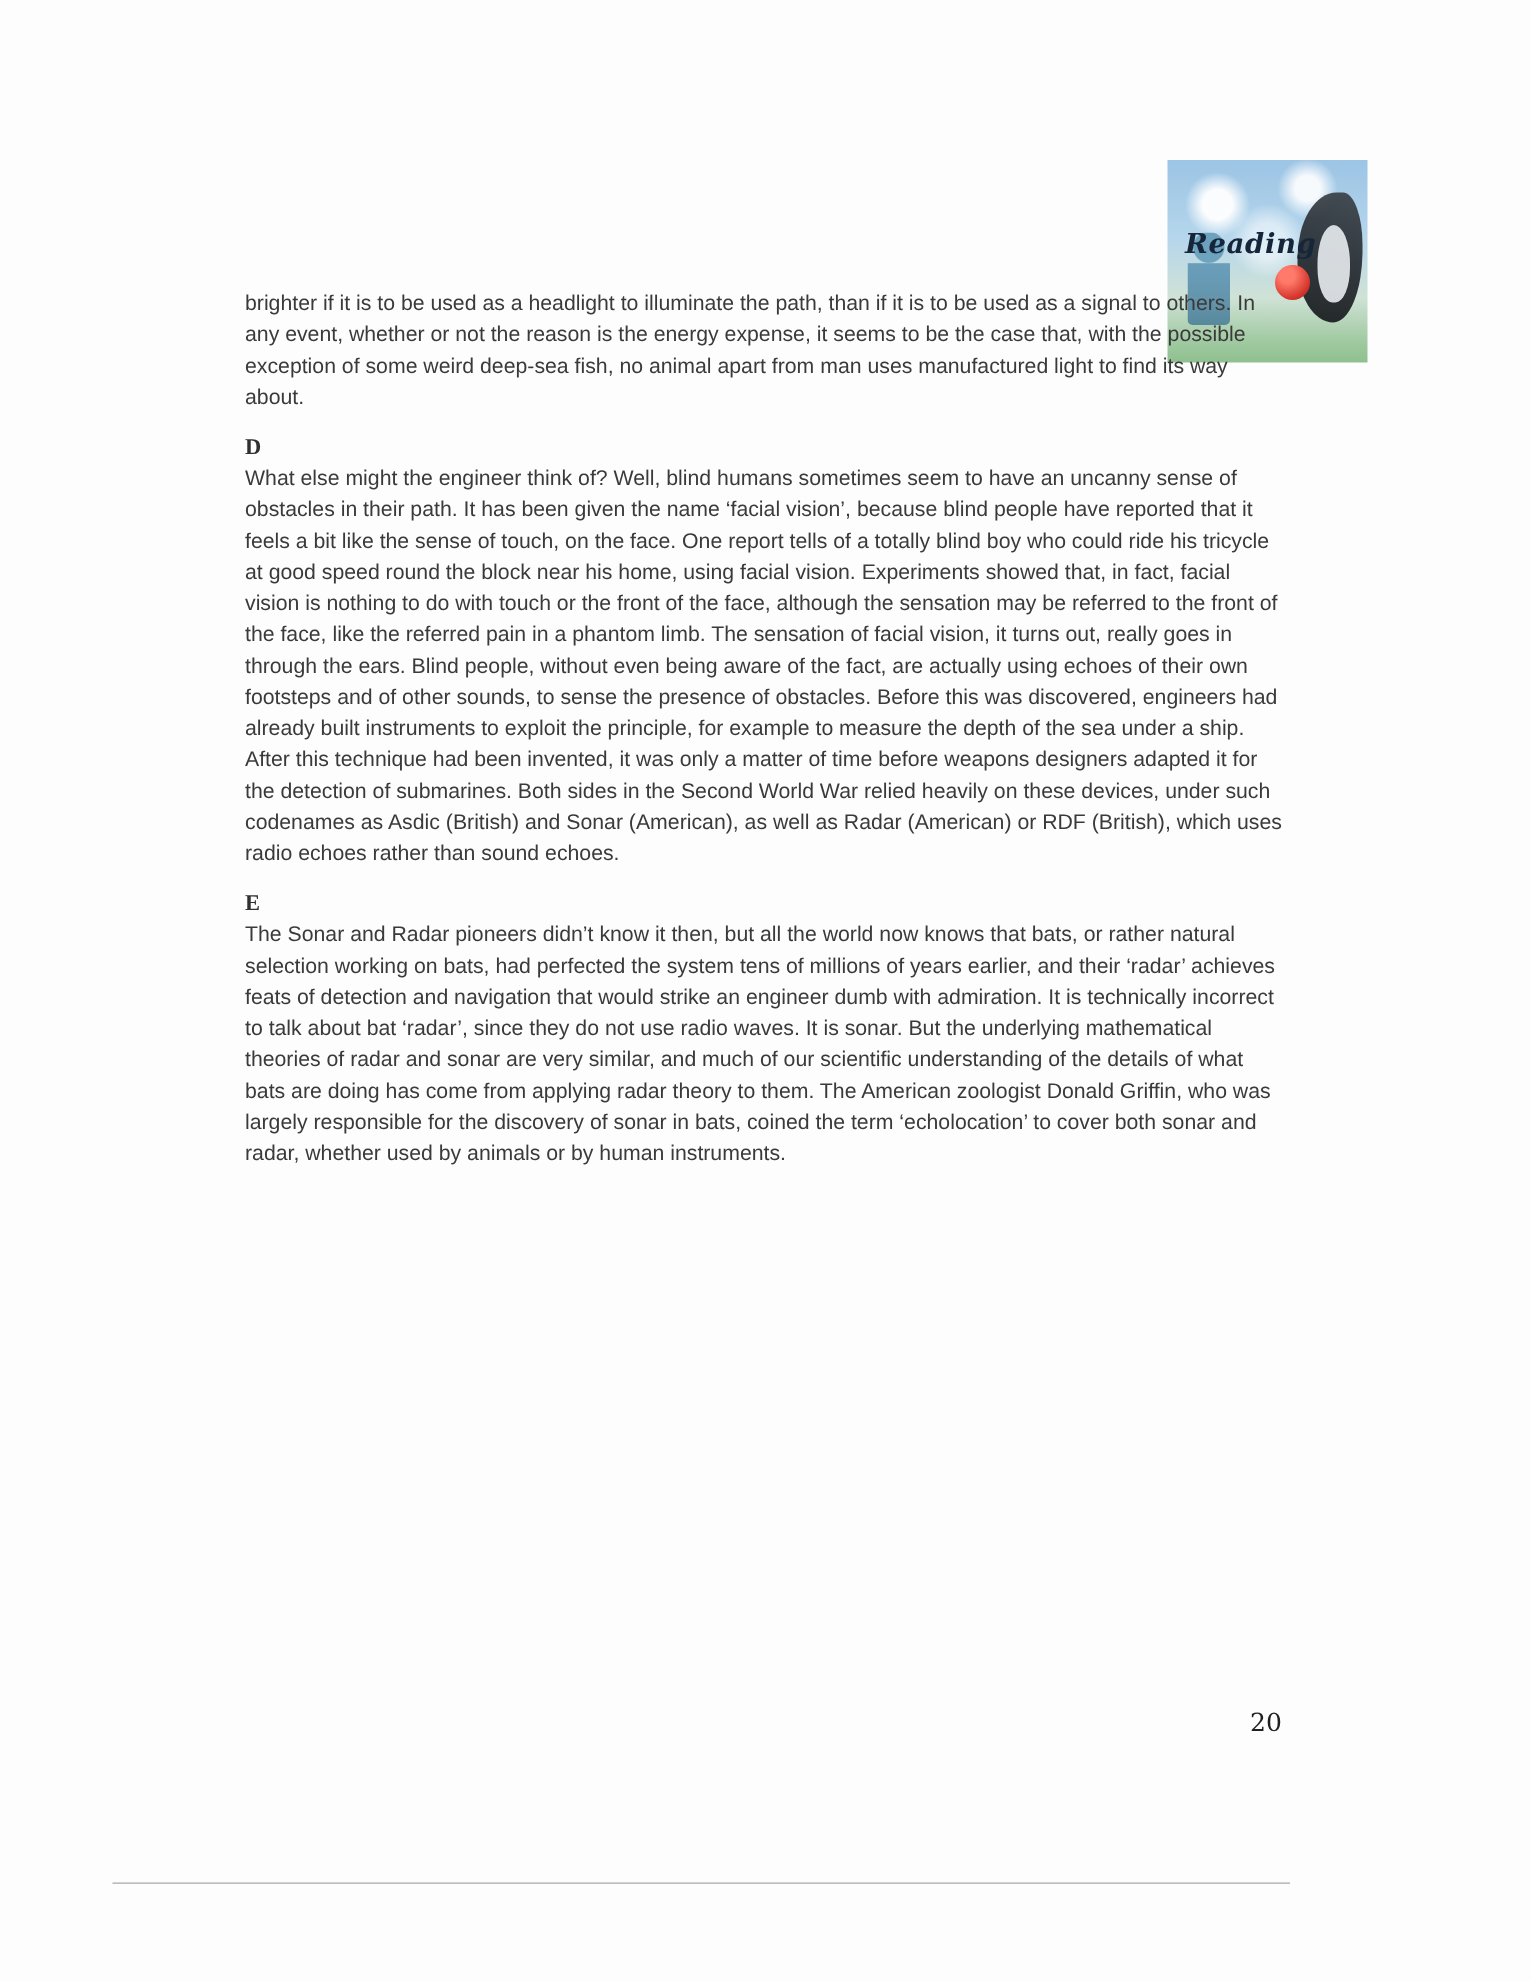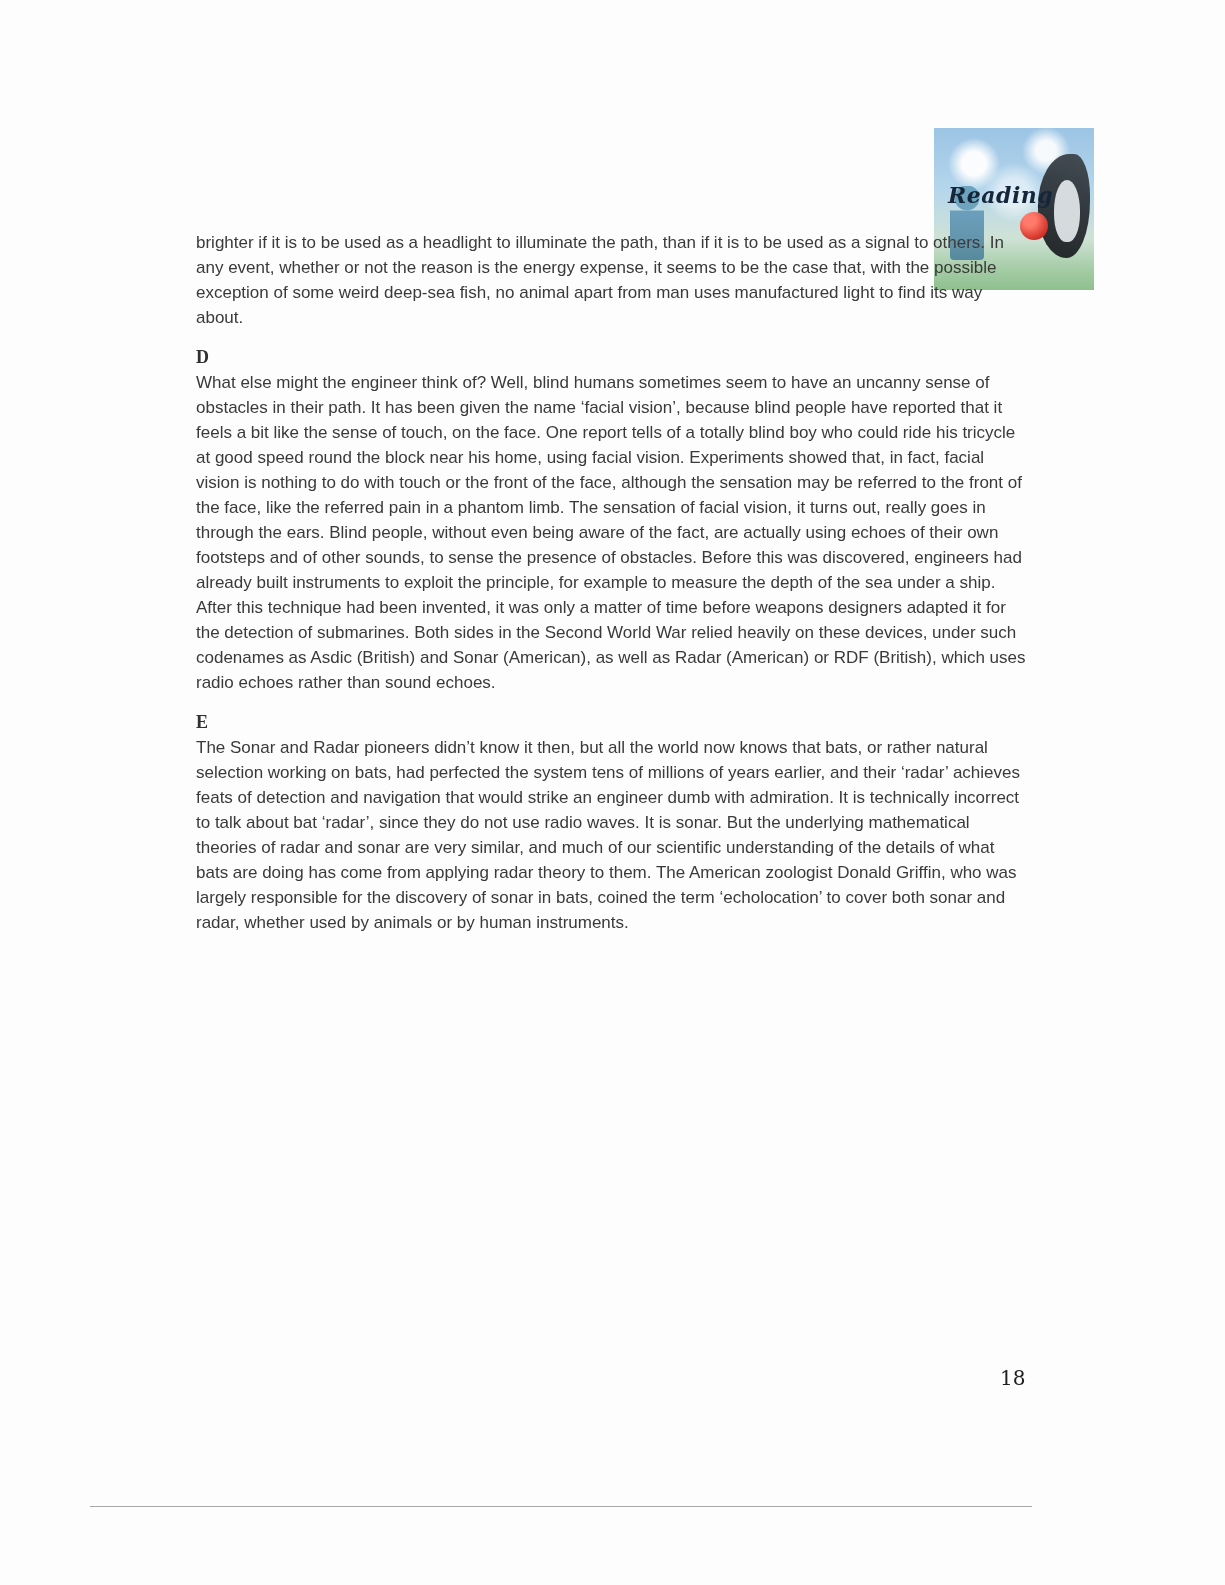--- a/index.html
+++ b/index.html
@@ -160,17 +160,17 @@
       <p>What else might the engineer think of? Well, blind humans sometimes seem to have an uncanny sense of obstacles in their path. It has been given the name ‘facial vision’, because blind people have reported that it feels a bit like the sense of touch, on the face. One report tells of a totally blind boy who could ride his tricycle at good speed round the block near his home, using facial vision. Experiments showed that, in fact, facial vision is nothing to do with touch or the front of the face, although the sensation may be referred to the front of the face, like the referred pain in a phantom limb. The sensation of facial vision, it turns out, really goes in through the ears. Blind people, without even being aware of the fact, are actually using echoes of their own footsteps and of other sounds, to sense the presence of obstacles. Before this was discovered, engineers had already built instruments to exploit the principle, for example to measure the depth of the sea under a ship. After this technique had been invented, it was only a matter of time before weapons designers adapted it for the detection of submarines. Both sides in the Second World War relied heavily on these devices, under such codenames as Asdic (British) and Sonar (American), as well as Radar (American) or RDF (British), which uses radio echoes rather than sound echoes.</p>
     </div>
 
     <div class="para">
       <span class="para-letter">E</span>
       <p>The Sonar and Radar pioneers didn’t know it then, but all the world now knows that bats, or rather natural selection working on bats, had perfected the system tens of millions of years earlier, and their ‘radar’ achieves feats of detection and navigation that would strike an engineer dumb with admiration. It is technically incorrect to talk about bat ‘radar’, since they do not use radio waves. It is sonar. But the underlying mathematical theories of radar and sonar are very similar, and much of our scientific understanding of the details of what bats are doing has come from applying radar theory to them. The American zoologist Donald Griffin, who was largely responsible for the discovery of sonar in bats, coined the term ‘echolocation’ to cover both sonar and radar, whether used by animals or by human instruments.</p>
     </div>
 
   </div>
 
-  <div class="page-number">18</div>
+  <div class="page-number">20</div>
 
   <div class="footer-rule"></div>
 
 </div>
 
 </body></html>

